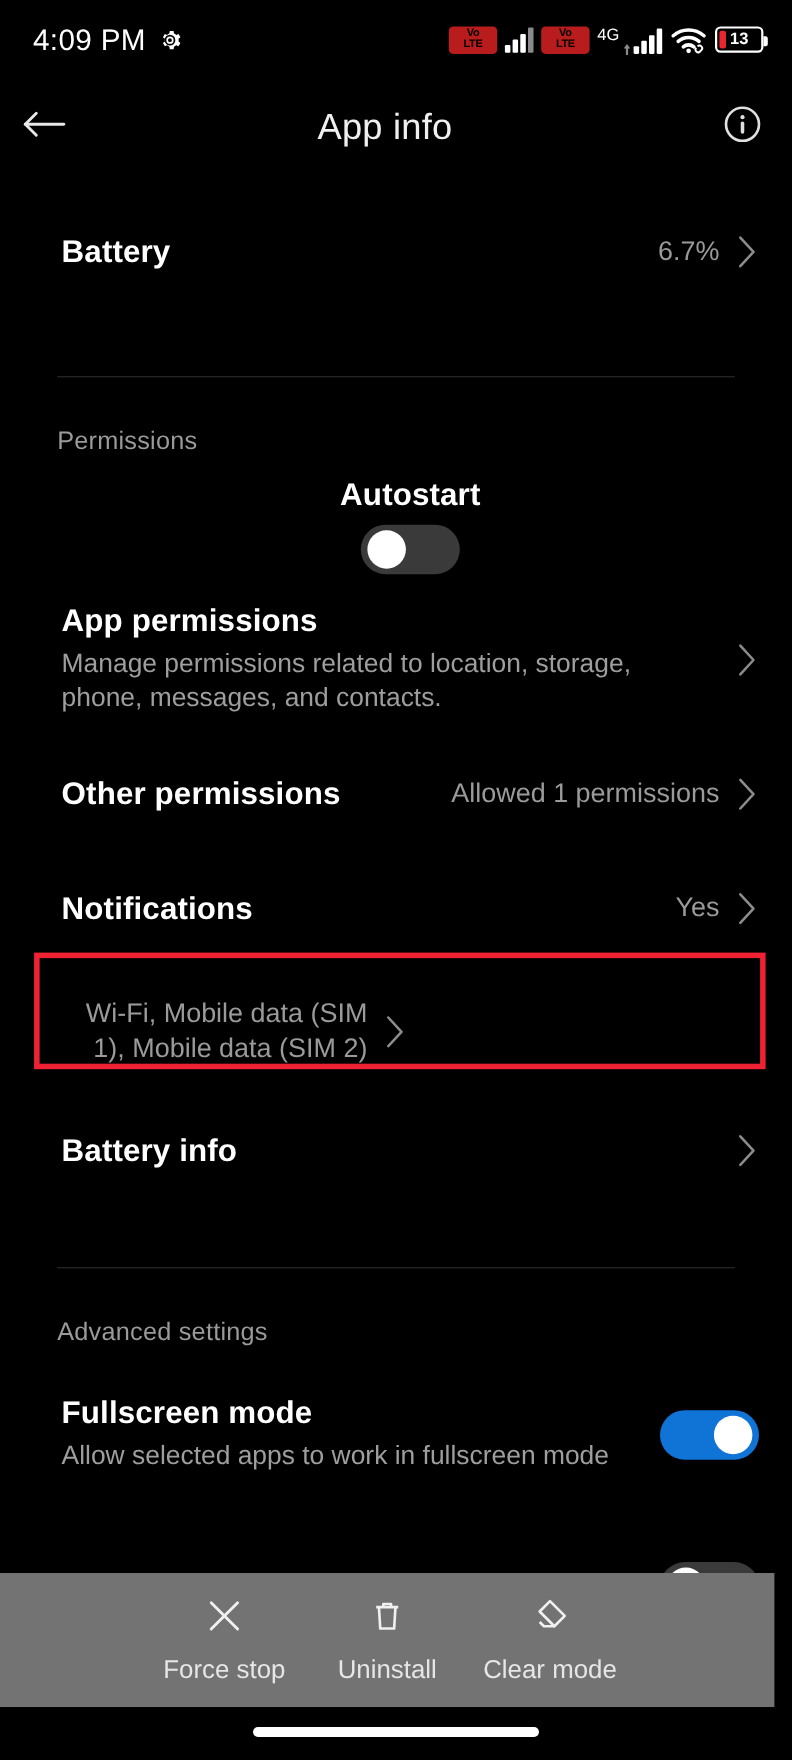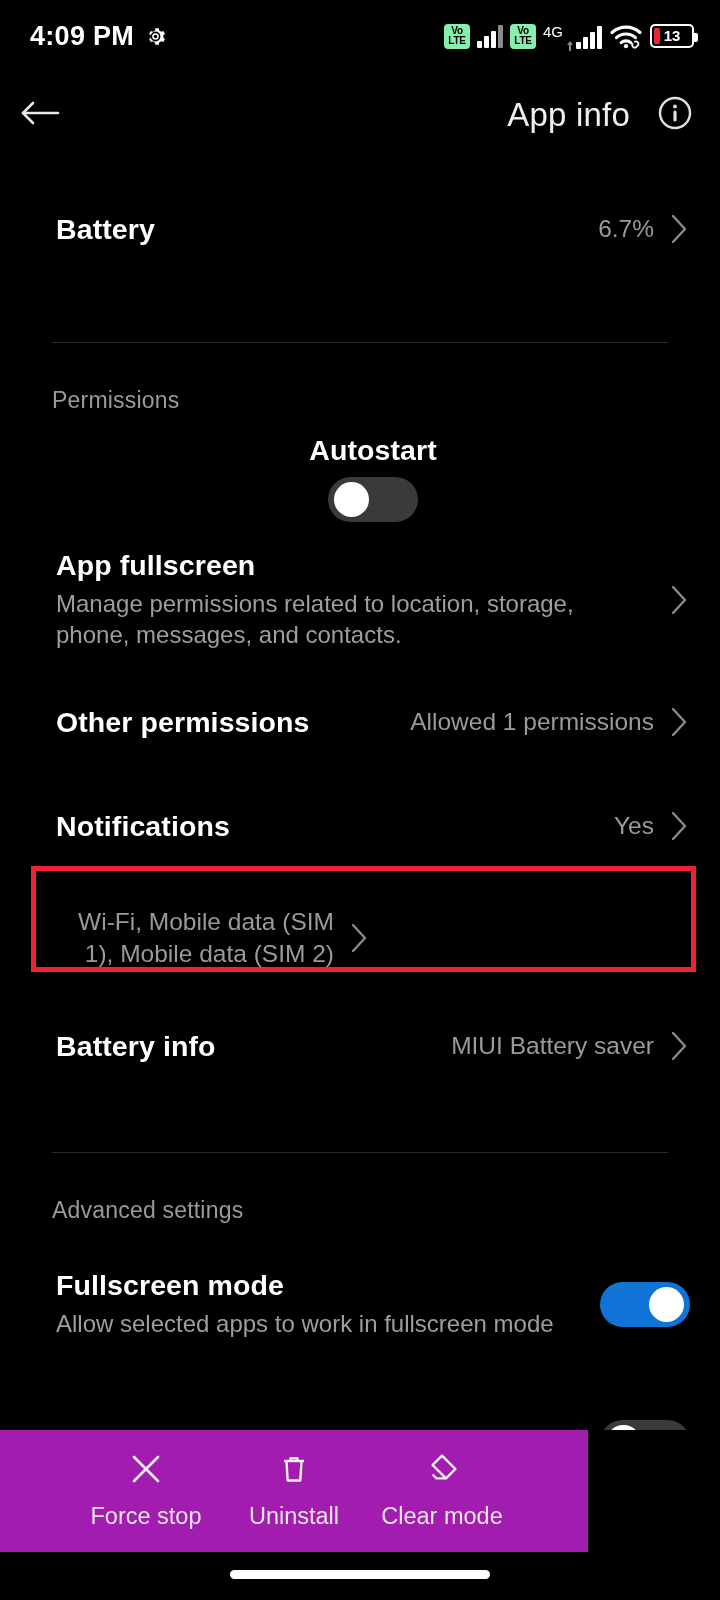--- a/index.html
+++ b/index.html
@@ -17,27 +17,27 @@
   }
 
   
   .statusbar {
     position: absolute; top: 0; left: 0;
     width: 720px; height: 72px;
     display: flex; align-items: center;
     padding: 0 26px 0 30px;
   }
   .sb-left { display: flex; align-items: center; gap: 11px; }
-  .sb-clock { font-size: 27px; font-weight: 700; color: #fff; letter-spacing: .3px; }
+  .sb-clock { font-size: 27px; font-weight: 400; color: #fff; letter-spacing: .3px; }
   .sb-gear { width: 21px; height: 21px; display: block; }
   .sb-spacer { flex: 1; }
   .sb-right { display: flex; align-items: center; gap: 7px; }
   .volte {
-    background: #86efac; color: #000; border-radius: 4px;
-    width: 26px; height: 25px;
+    background: #b91c1c; color: #000; border-radius: 4px;
+    width: 44px; height: 25px;
     display: flex; flex-direction: column; align-items: center; justify-content: center;
     line-height: 1; font-weight: 700;
   }
   .volte .v1 { font-size: 10px; letter-spacing: -0.3px; }
   .volte .v2 { font-size: 10px; letter-spacing: -0.3px; }
   .bars { display: flex; align-items: flex-end; gap: 2px; height: 24px; }
   .bars i { display: block; width: 5px; background: #fff; border-radius: 1px; }
   .bars i.b1 { height: 7px; }
   .bars i.b2 { height: 12px; }
   .bars i.b3 { height: 17px; }
@@ -65,21 +65,21 @@
   
   .appbar {
     position: absolute; top: 76px; left: 0;
     width: 720px; height: 78px;
     display: flex; align-items: center;
   }
   .back-btn {
     width: 80px; height: 78px; display: flex; align-items: center; justify-content: center;
   }
   .appbar-title {
-    flex: 1; text-align: right; font-size: 33px; font-weight: 400; color: #efefef;
+    flex: 1; text-align: center; font-size: 33px; font-weight: 400; color: #efefef;
     letter-spacing: .2px; margin-left: -10px;
   }
   .info-btn { width: 90px; height: 78px; display: flex; align-items: center; justify-content: center; }
 
   
   .content {
     position: absolute; top: 170px; left: 0;
     width: 720px; height: 1260px;
     overflow: hidden;
   }
@@ -123,22 +123,22 @@
   .highlight {
     position: absolute;
     border: 5px solid #ef2234;
     left: 31px; top: 866px; width: 665px; height: 106px;
     pointer-events: none;
   }
 
   
   .actionbar {
     position: absolute; left: 0; top: 1430px;
-    width: 588px; height: 122px;
-    background: #a21caf;
+    width: 704px; height: 122px;
+    background: #737373;
     display: flex; align-items: center; justify-content: center;
     gap: 0;
   }
   .action {
     width: 148px; display: flex; flex-direction: column; align-items: center; gap: 13px;
   }
   .action .lbl { font-size: 23.5px; color: #e6e6e6; }
   .gesture-bar {
     position: absolute; left: 50%; transform: translateX(-50%);
     top: 1570px; width: 260px; height: 9px; border-radius: 5px; background: #fff;
@@ -253,21 +253,21 @@
       <div class="texts">
         <div class="title">Autostart</div>
       </div>
       <span class="toggle">
           <span class="knob"></span>
         </span>
     </div>
 
     <div class="row" style="min-height:120px;margin-top:18px;">
       <div class="texts">
-        <div class="title">App fullscreen</div>
+        <div class="title">App permissions</div>
         <div class="subtitle">Manage permissions related to location, storage, phone, messages, and contacts.</div>
       </div>
       <span class="chev">
         <svg viewBox="0 0 22 34" width="22" height="34" fill="none" stroke="#8c8c8c" stroke-width="2.3" stroke-linecap="round" stroke-linejoin="round">
             <path d="M5 4l12 13L5 30"></path>
           </svg>
       </span>
     </div>
 
     <div class="row" style="min-height:88px;margin-top:18px;">
@@ -300,21 +300,20 @@
         <svg viewBox="0 0 22 34" width="22" height="34" fill="none" stroke="#8c8c8c" stroke-width="2.3" stroke-linecap="round" stroke-linejoin="round">
             <path d="M5 4l12 13L5 30"></path>
           </svg>
       </span>
     </div>
 
     <div class="row" style="min-height:88px;margin-top:16px;">
       <div class="texts">
         <div class="title">Battery info</div>
       </div>
-      <div class="value">MIUI Battery saver</div>
       <span class="chev">
         <svg viewBox="0 0 22 34" width="22" height="34" fill="none" stroke="#8c8c8c" stroke-width="2.3" stroke-linecap="round" stroke-linejoin="round">
             <path d="M5 4l12 13L5 30"></path>
           </svg>
       </span>
     </div>
 
     <div style="height:62px"></div>
     <div class="divider"></div>
     <div style="height:44px"></div>

